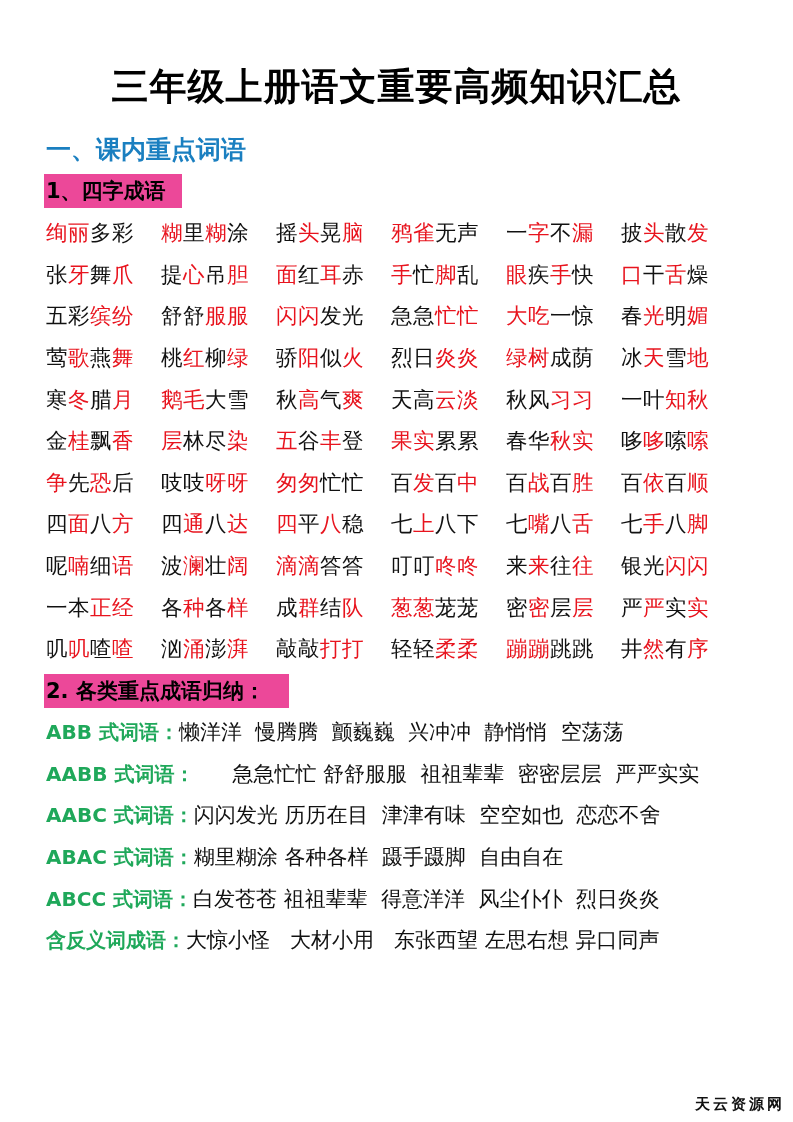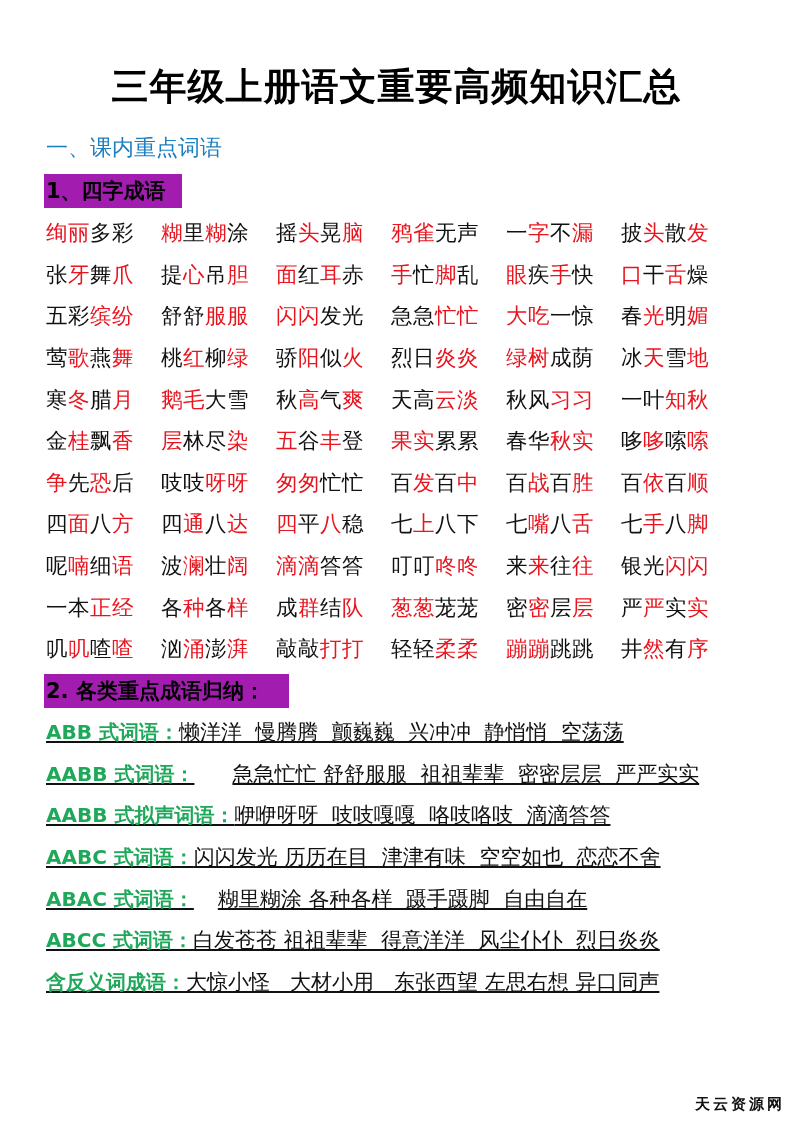--- a/index.html
+++ b/index.html
@@ -1,31 +1,31 @@
 <!DOCTYPE html>
 <html><head>
 <meta charset="utf-8">
 <style>
   html, body { margin: 0; padding: 0; background: #ffffff; }
   body { width: 793px; height: 1122px; position: relative; overflow: hidden;
          font-family: "DejaVu Sans", "Liberation Sans", sans-serif; color: #111; }
   .title { position: absolute; top: 62px; left: 0; width: 793px; text-align: center;
            font-size: 37px; font-weight: bold; letter-spacing: 1px; color: #000; }
-  .sec1 { position: absolute; left: 46px; top: 133px; font-size: 22px; font-weight: normal; color: #1a7fc0; }
-  .sub { position: absolute; left: 44px; background: #a21caf; font-weight: bold; font-size: 21px;
+  .sec1 { position: absolute; left: 46px; top: 133px; font-size: 25px; font-weight: bold; color: #1a7fc0; }
+  .sub { position: absolute; left: 44px; background: #ec4899; font-weight: bold; font-size: 21px;
          color: #000; padding: 2px 2px 2px 2px; height: 30px; line-height: 30px; }
   .sub1 { top: 174px; width: 134px; }
   .sub2 { top: 674px; width: 241px; }
   .grid { position: absolute; left: 46px; top: 212px; width: 700px; }
   .grow { display: flex; height: 41.6px; align-items: center; }
   .cell { width: 115px; font-size: 21.5px; white-space: nowrap; letter-spacing: 0.5px; }
   .r { color: #e8141e; }
   .k { color: #111; }
   .lines { position: absolute; left: 46px; top: 712px; width: 720px; }
-  .line { height: 41.7px; line-height: 41.7px; font-size: 21px; white-space: nowrap; text-decoration: underline; }
+  .line { height: 41.7px; line-height: 41.7px; font-size: 21px; white-space: nowrap; }
   .lbl { color: #1fa85a; font-weight: bold; font-size: 20px; }
   .words { color: #111; }
   .wm { position: absolute; right: 8px; bottom: 8px; font-size: 15px; font-weight: bold; letter-spacing: 3px; color: #111; }
 </style>
 </head>
 <body>
 
 <div class="title">三年级上册语文重要高频知识汇总</div>
 <div class="sec1">一、课内重点词语</div>
 <div class="sub sub1">1、四字成语</div>
@@ -119,20 +119,19 @@
       <div class="cell"><span class="r">蹦蹦</span><span class="k">跳跳</span></div>
       <div class="cell"><span class="k">井</span><span class="r">然</span><span class="k">有</span><span class="r">序</span></div>
     </div>
   </div>
 
 <div class="sub sub2">2. 各类重点成语归纳：</div>
 
 <div class="lines" id="cat-lines">
     <div class="line"><span class="lbl">ABB 式词语：</span><span class="words" style="white-space: pre;">懒洋洋  慢腾腾  颤巍巍  兴冲冲  静悄悄  空荡荡</span></div>
     <div class="line"><span class="lbl">AABB 式词语：</span><span class="words" style="white-space: pre; margin-left: 38px;">急急忙忙 舒舒服服  祖祖辈辈  密密层层  严严实实</span></div>
-    <div class="line"><span class="lbl">AABB 式拟声词语：</span><span class="words" style="white-space: pre;">咿咿呀呀  吱吱嘎嘎  咯吱咯吱  滴滴答答</span></div>
     <div class="line"><span class="lbl">AABC 式词语：</span><span class="words" style="white-space: pre;">闪闪发光 历历在目  津津有味  空空如也  恋恋不舍</span></div>
-    <div class="line"><span class="lbl">ABAC 式词语：</span><span class="words" style="white-space: pre; margin-left: 24px;">糊里糊涂 各种各样  蹑手蹑脚  自由自在</span></div>
+    <div class="line"><span class="lbl">ABAC 式词语：</span><span class="words" style="white-space: pre;">糊里糊涂 各种各样  蹑手蹑脚  自由自在</span></div>
     <div class="line"><span class="lbl">ABCC 式词语：</span><span class="words" style="white-space: pre;">白发苍苍 祖祖辈辈  得意洋洋  风尘仆仆  烈日炎炎</span></div>
     <div class="line"><span class="lbl">含反义词成语：</span><span class="words" style="white-space: pre;">大惊小怪   大材小用   东张西望 左思右想 异口同声</span></div>
   </div>
 
 <div class="wm">天云资源网</div>
 
 </body></html>

